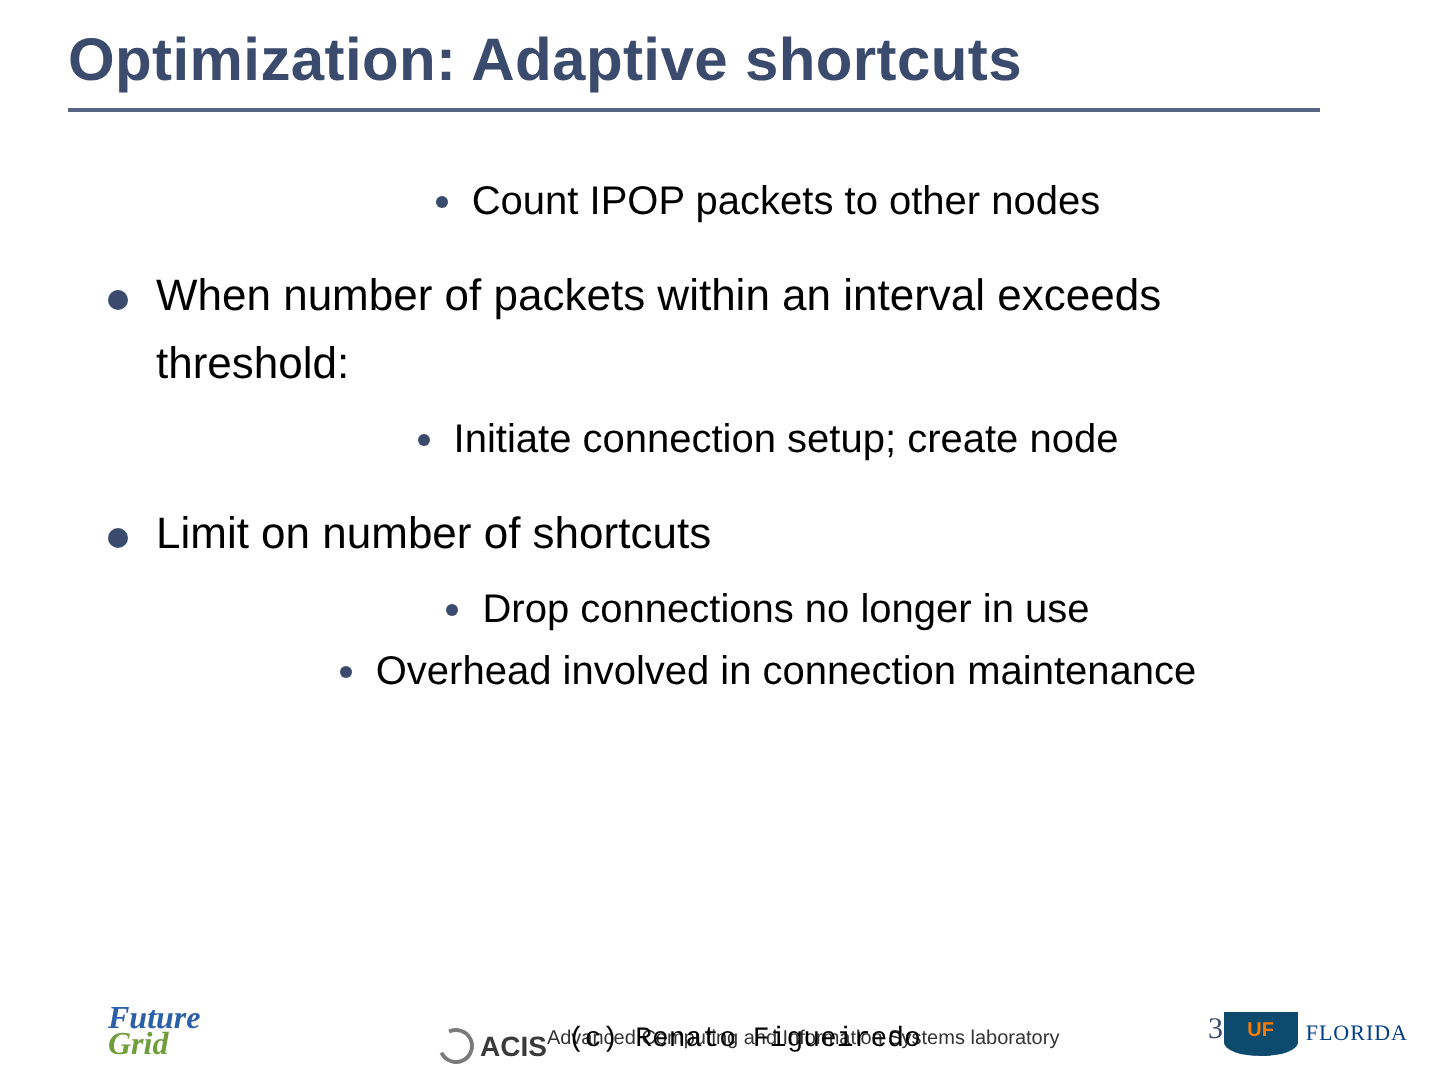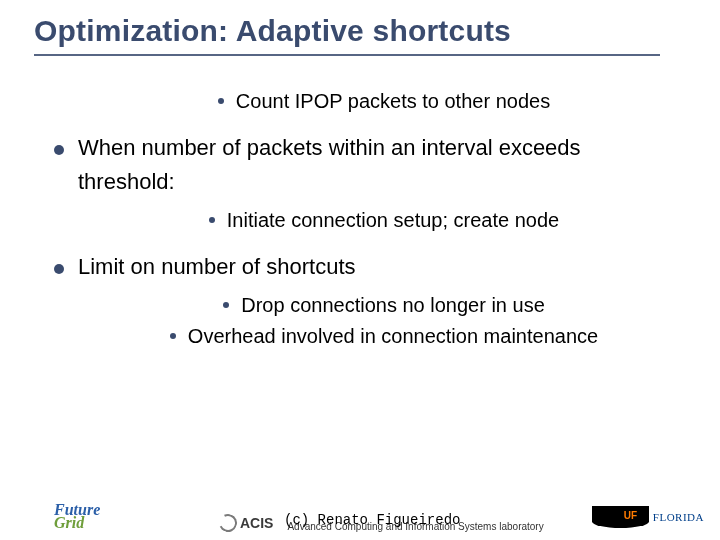--- a/index.html
+++ b/index.html
@@ -95,22 +95,22 @@
   }
   .logo-fg .grid {
     color: #6f9e3b;
     font-size: 16px;
   }
   .acis-group {
     position: absolute;
     left: 175px;
     bottom: 0px;
     display: flex;
-    align-items: flex-end;
-    gap: 14px;
+    align-items: flex-start;
+    gap: 0;
   }
   .acis-logo {
     font-family: "Arial Black", Arial, sans-serif;
     font-weight: 900;
     font-size: 14px;
     color: #3a3a3a;
     display: flex;
     align-items: center;
     gap: 3px;
   }
@@ -146,29 +146,28 @@
     position: absolute;
     right: 16px;
     bottom: 4px;
     display: flex;
     align-items: center;
     gap: 4px;
   }
   .uf-shield {
     width: 37px;
     height: 22px;
-    background: #000000;
+    background: #0c4a6e;
     border-radius: 0 0 50% 50% / 0 0 30% 30%;
     color: #ff7b00;
     font-family: "Arial Black", Arial, sans-serif;
     font-weight: 900;
     font-size: 10px;
     text-align: center;
     line-height: 20px;
-    padding-left: 20px;
   }
   .uf-text {
     font-family: Georgia, "Times New Roman", serif;
     font-variant: small-caps;
     font-size: 11px;
     color: #003f8a;
     letter-spacing: 0.5px;
   }
 </style>
 </head>

